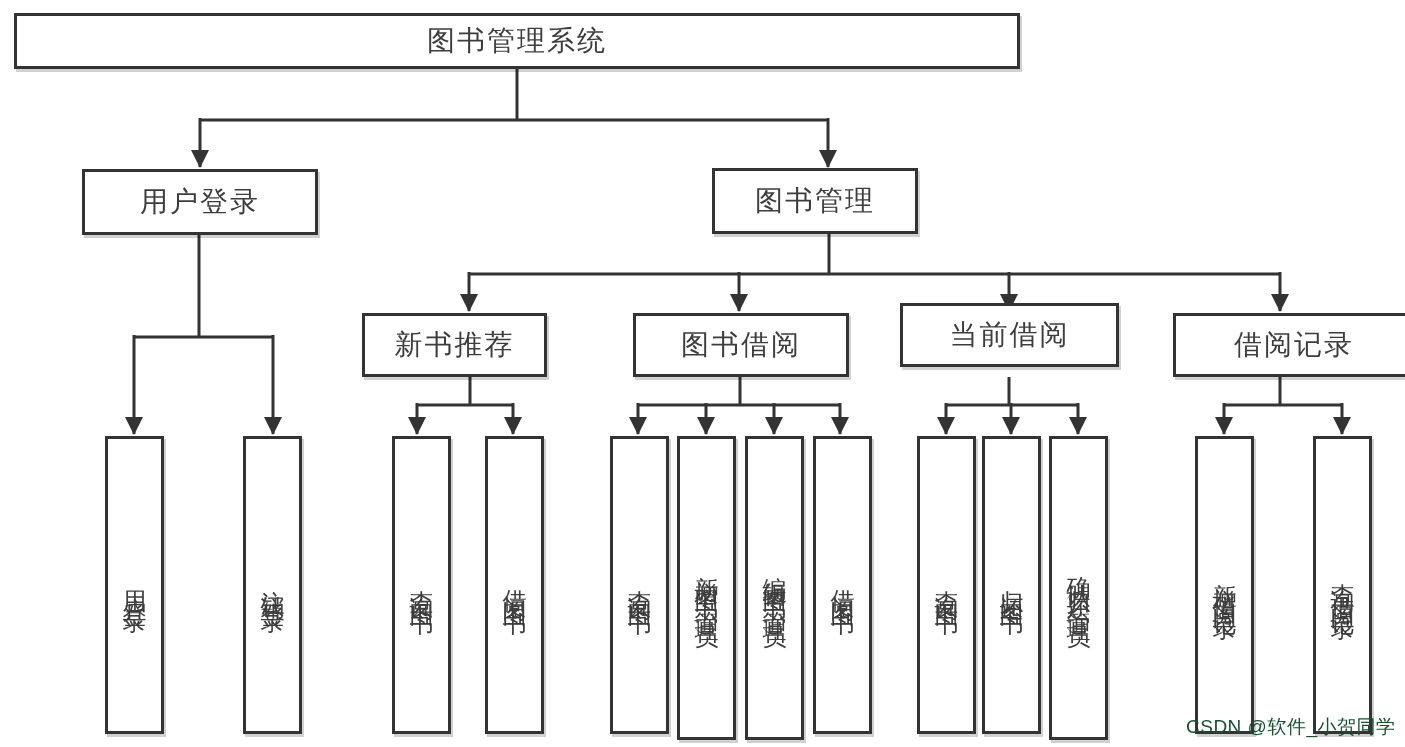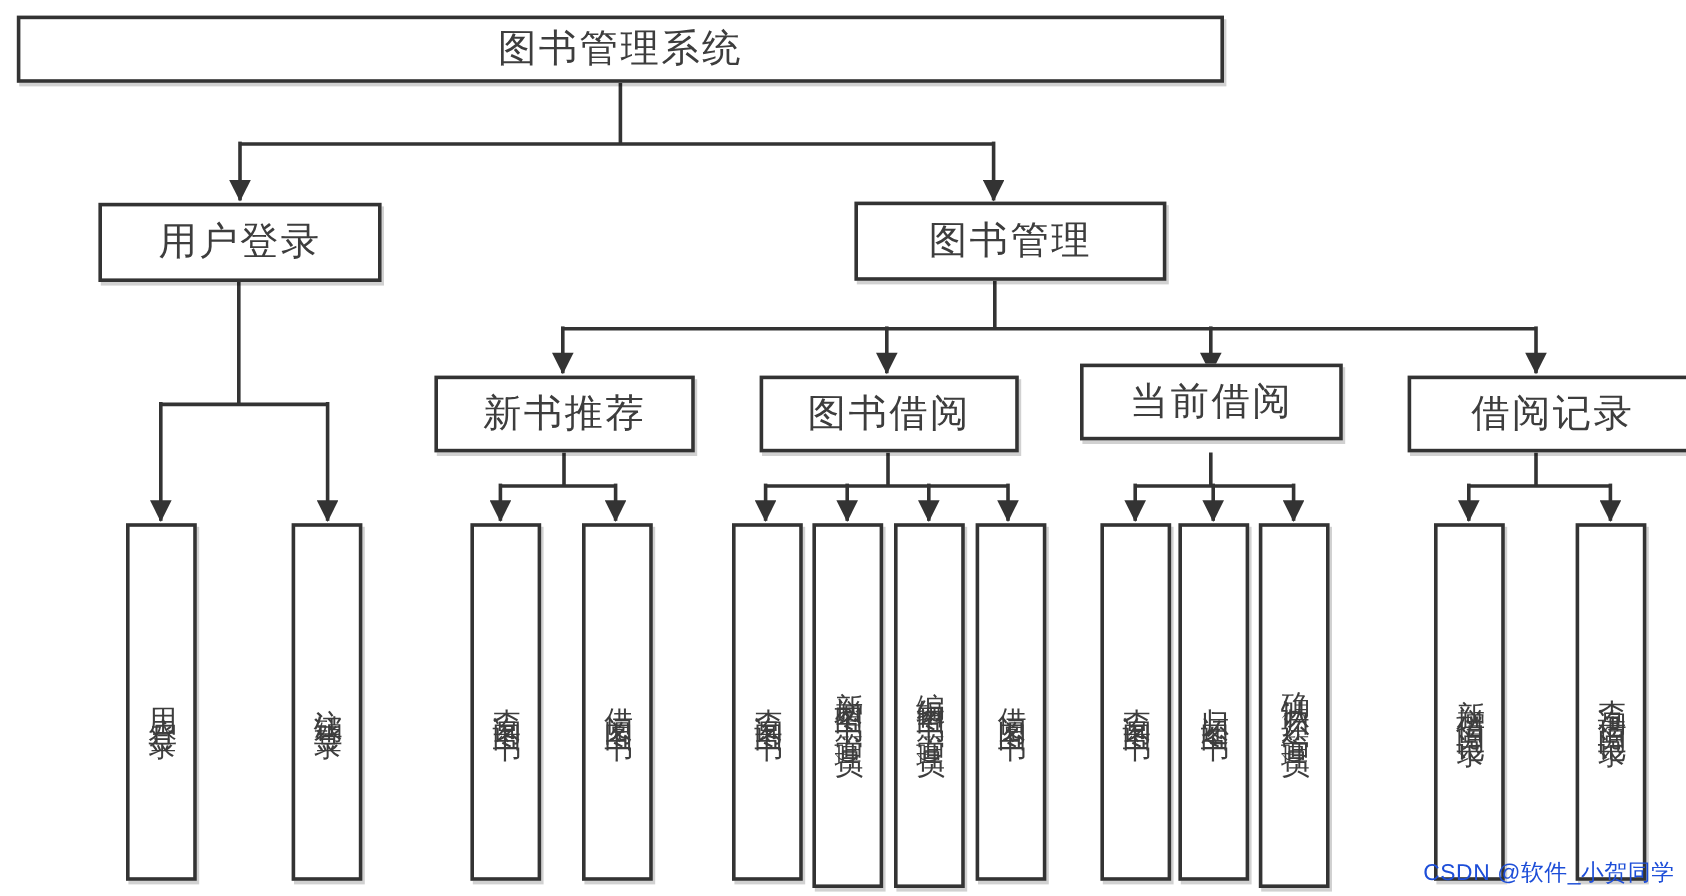--- a/index.html
+++ b/index.html
@@ -8,30 +8,30 @@
     font-family:"Liberation Sans","DejaVu Sans",sans-serif;
   }
   .wires{position:absolute;left:0;top:0;z-index:0;}
   .node{
     position:absolute;box-sizing:border-box;background:#ffffff;
     border:3px solid #333333;z-index:1;
     display:flex;align-items:center;justify-content:center;
     color:#3d3d3d;
     box-shadow:2px 3px 0 rgba(0,0,0,0.18);
   }
-  .hbox span{font-size:32px;letter-spacing:2px;white-space:nowrap;}
+  .hbox span{font-size:28px;letter-spacing:2px;white-space:nowrap;}
   .vbox{width:59px;}
   .vbox span{
     writing-mode:vertical-rl;text-orientation:mixed;
     font-size:24px;letter-spacing:7px;line-height:1;
     white-space:nowrap;
   }
   .watermark{
     position:absolute;left:1186px;top:714px;z-index:3;
-    font-size:19px;color:#1d4ed8;letter-spacing:0.5px;white-space:nowrap;
+    font-size:19px;color:#14532d;letter-spacing:0.5px;white-space:nowrap;
   }
 </style>
 </head>
 <body>
 
 <div class="canvas">
 
   <svg class="wires" width="1405" height="747" viewBox="0 0 1405 747">
     <defs>
       <marker id="arr" viewBox="0 0 10 10" refX="9.5" refY="5" markerWidth="8" markerHeight="6" orient="auto-start-reverse">
@@ -76,25 +76,25 @@
     </g>
   </svg>
 
   <div class="node hbox" style="left:14px;top:13px;width:1006px;height:56px">
     <span>图书管理系统</span>
   </div>
 
   <div class="node hbox" style="left:82px;top:169px;width:236px;height:66px">
     <span>用户登录</span>
   </div>
-  <div class="node hbox" style="left:712px;top:168px;width:260px;height:66px">
+  <div class="node hbox" style="left:712px;top:168px;width:206px;height:66px">
     <span>图书管理</span>
   </div>
 
-  <div class="node hbox" style="left:362px;top:313px;width:217px;height:64px">
+  <div class="node hbox" style="left:362px;top:313px;width:185px;height:64px">
     <span>新书推荐</span>
   </div>
   <div class="node hbox" style="left:633px;top:313px;width:216px;height:64px">
     <span>图书借阅</span>
   </div>
   <div class="node hbox" style="left:900px;top:303px;width:219px;height:64px">
     <span>当前借阅</span>
   </div>
   <div class="node hbox" style="left:1173px;top:313px;width:242px;height:64px">
     <span>借阅记录</span>

